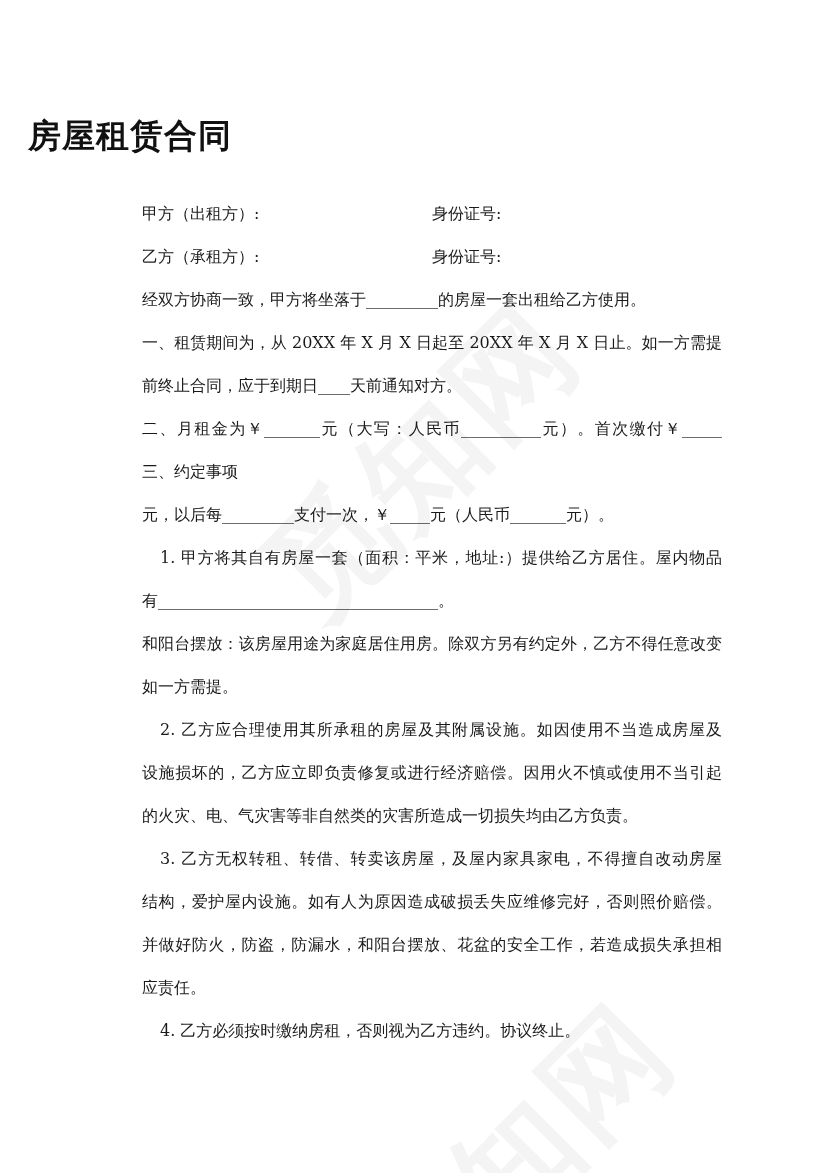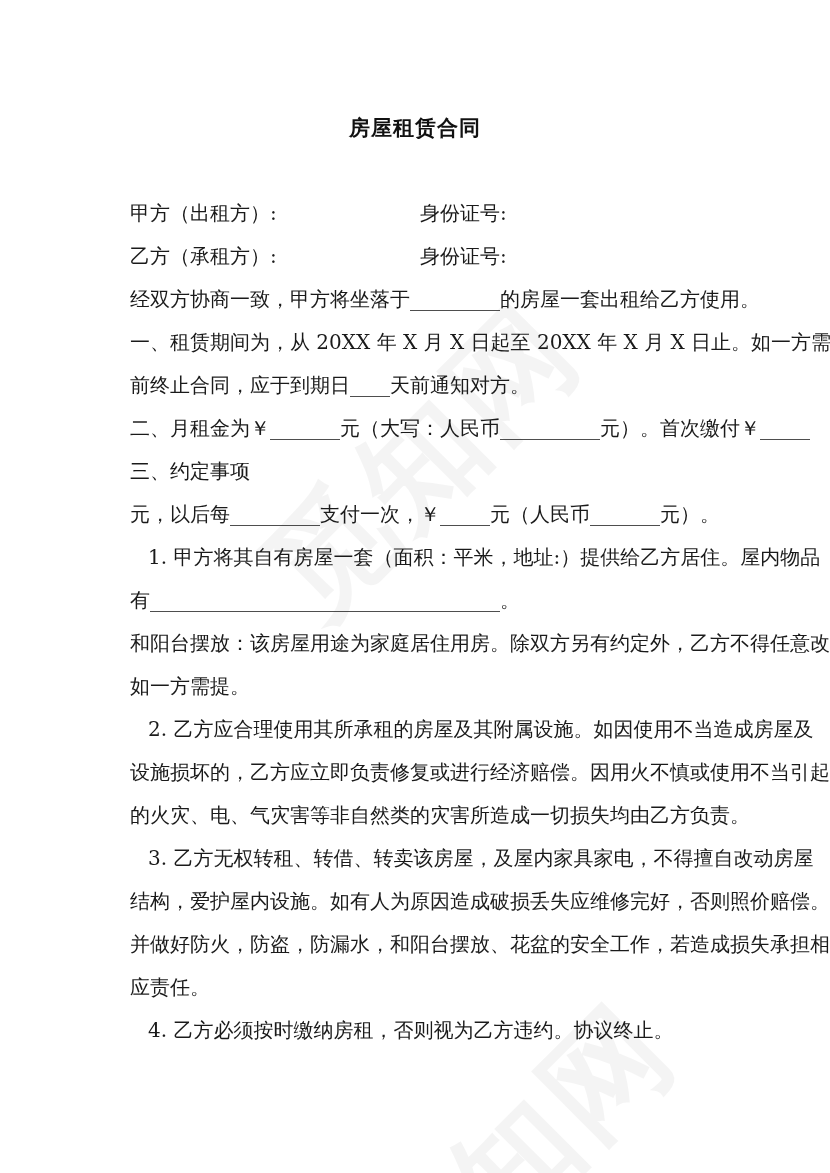--- a/index.html
+++ b/index.html
@@ -31,33 +31,34 @@
     white-space: nowrap;
     pointer-events: none;
     letter-spacing: 6px;
   }
   .wm1 { left: 235px; top: 380px; }
   .wm2 { left: 330px; top: 1080px; }
   .title {
     position: absolute;
     left: 0; right: 0;
     top: 114px;
-    text-align: center;
+    text-align: left;
     font-family: "DejaVu Sans", sans-serif;
     font-weight: bold;
-    font-size: 21px;
+    font-size: 33px;
     letter-spacing: 1px;
     color: #111;
+    padding-left: 28px;
   }
   .content {
     position: absolute;
-    left: 130px;
+    left: 142px;
     top: 192px;
     width: 580px;
-    font-size: 20px;
+    font-size: 16px;
     line-height: 43px;
   }
   .line {
     display: block;
     white-space: nowrap;
     height: 43px;
   }
   .party-row {
     display: flex;
     height: 43px;

